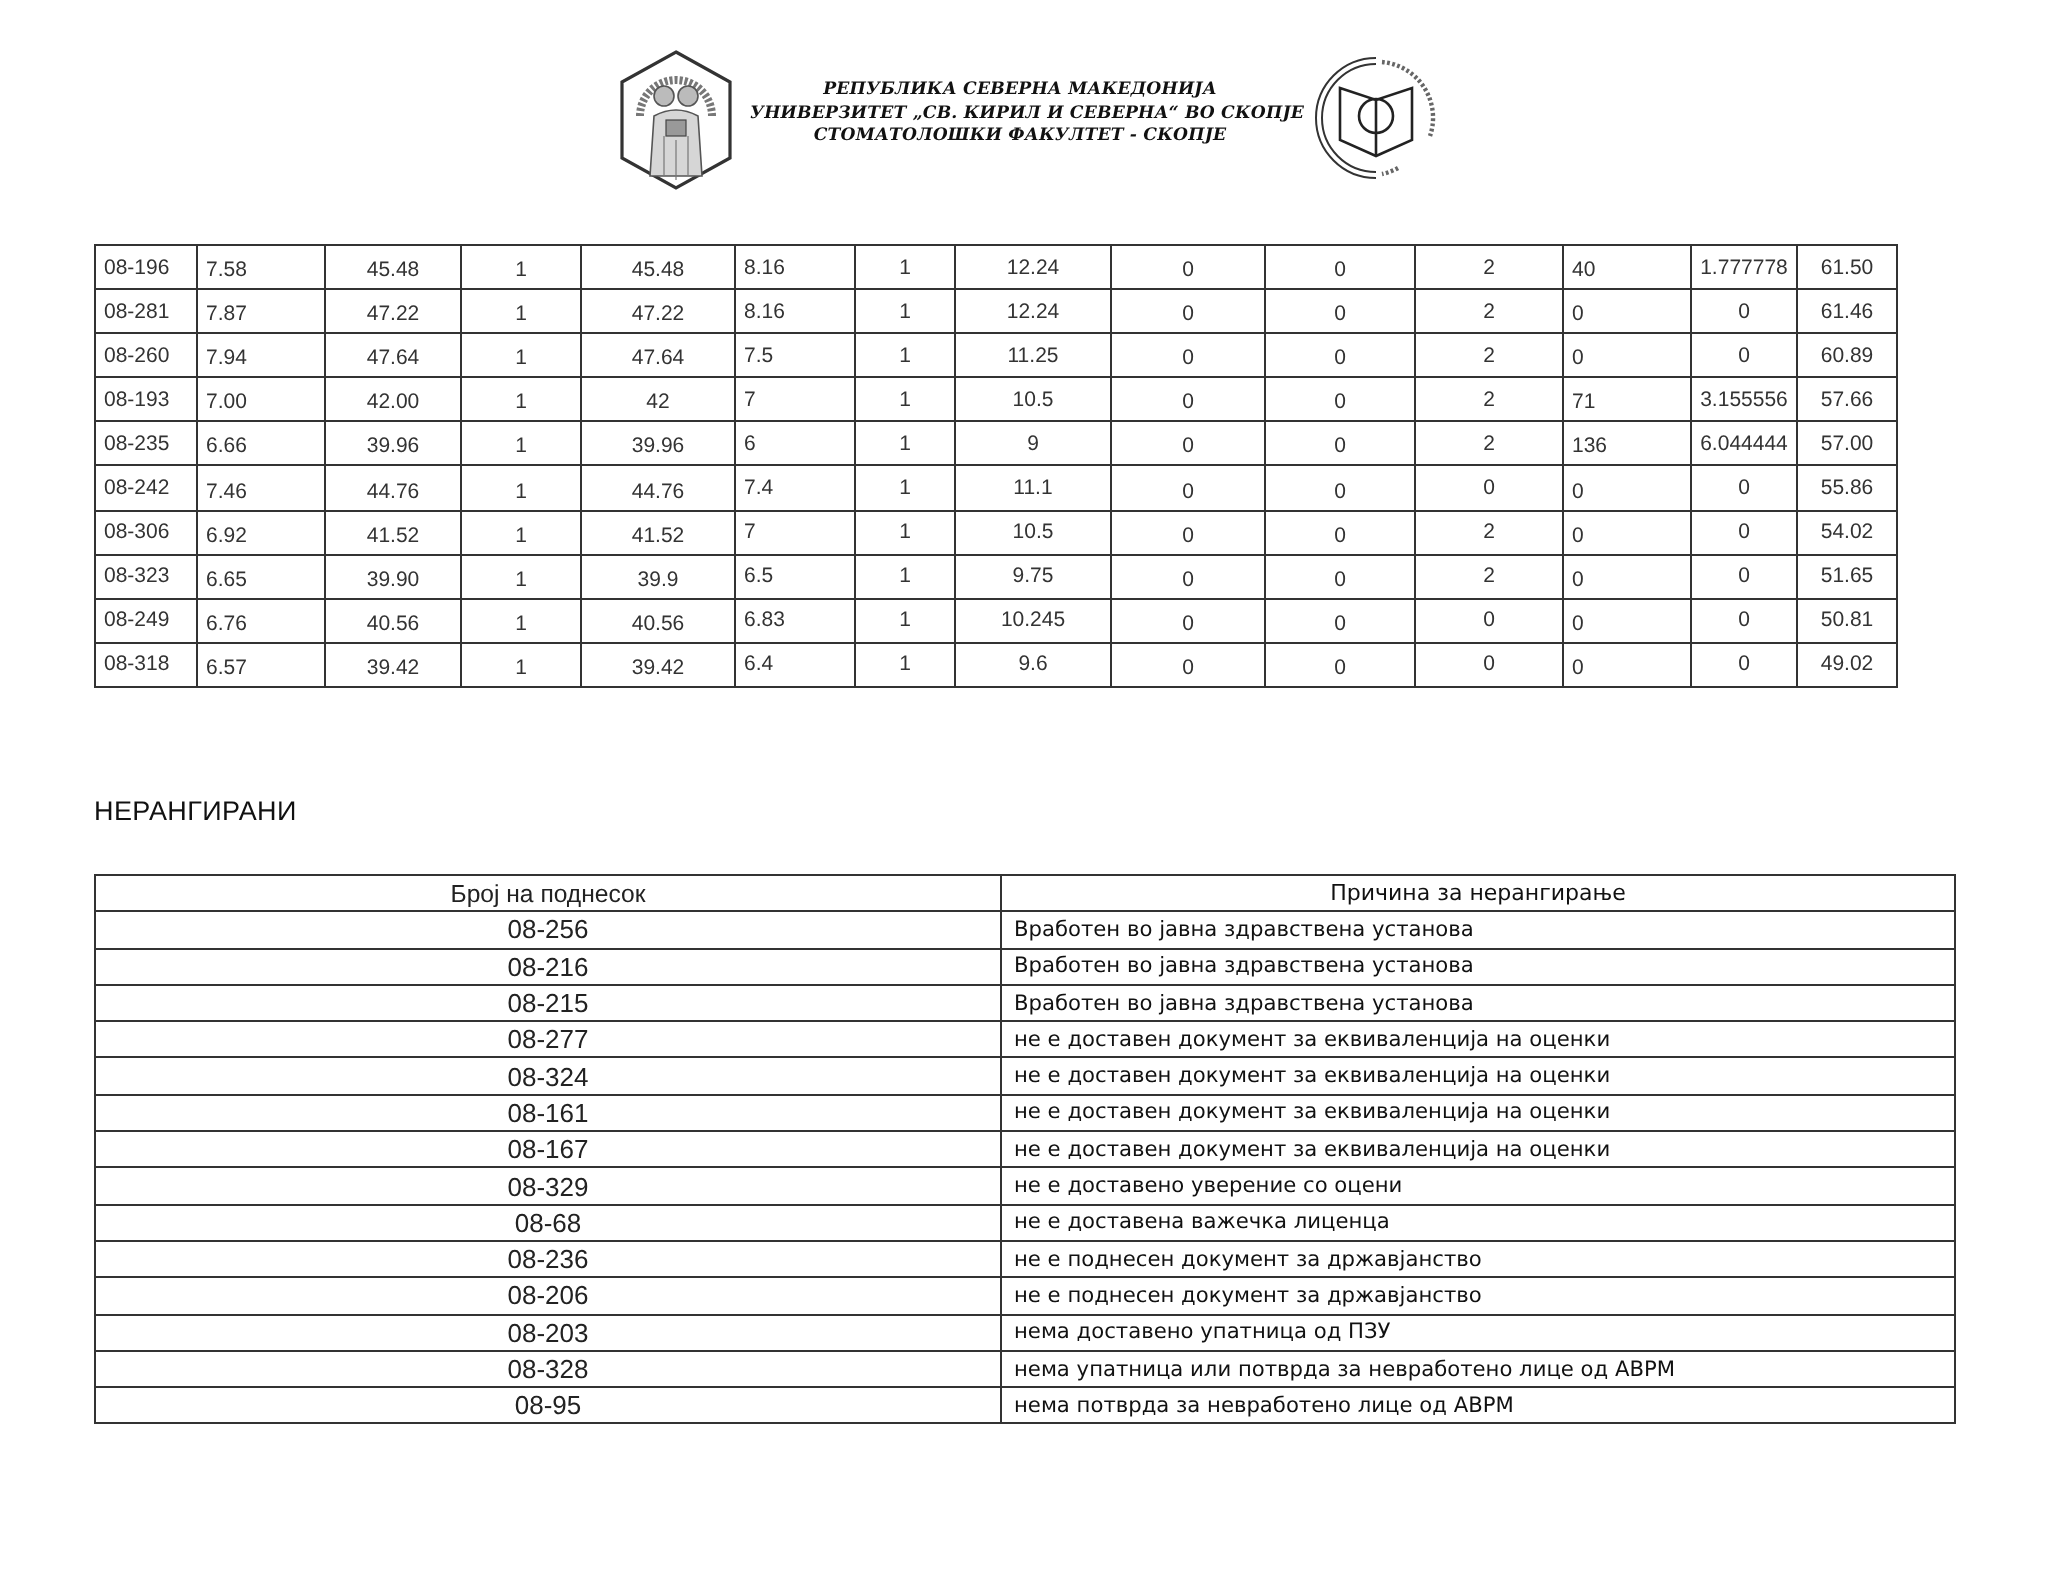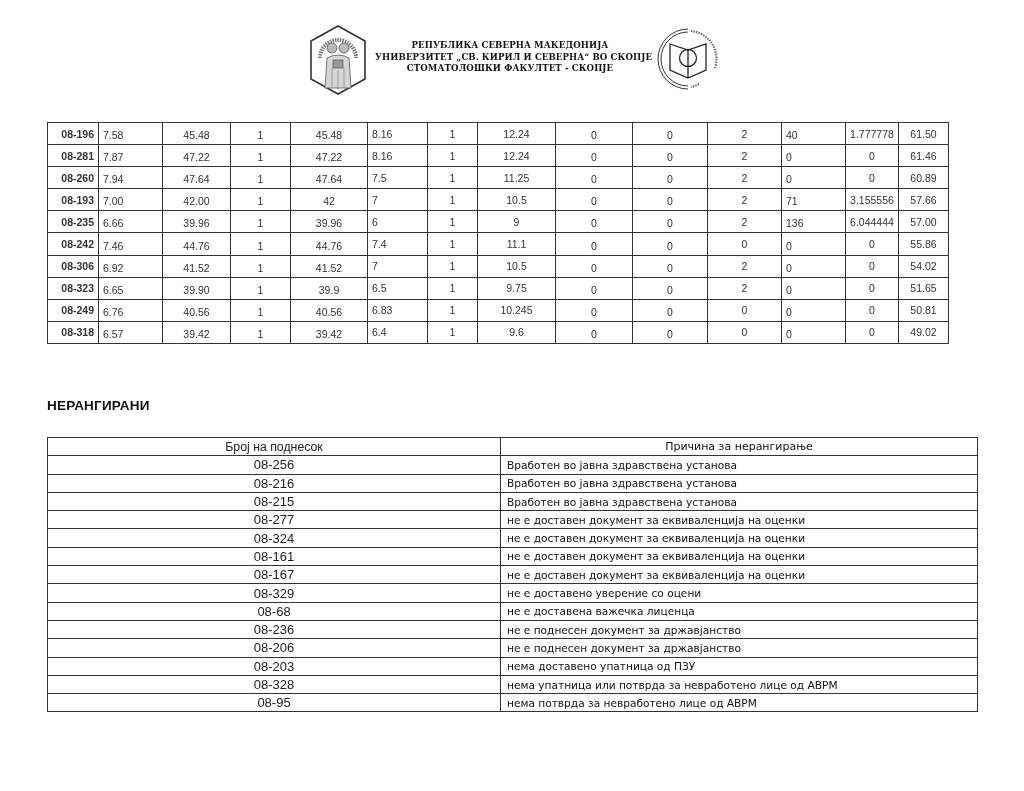--- a/index.html
+++ b/index.html
@@ -1,31 +1,31 @@
 <!DOCTYPE html>
 <html><head>
 <meta charset="utf-8">
 <style>
   html, body { margin: 0; padding: 0; background: #ffffff; }
   body { width: 1024px; height: 791px; position: relative; overflow: hidden; font-family: "Liberation Sans", sans-serif; color: #1a1a1a; }
-  .header { position: absolute; left: 0; top: 0; width: 1024px; height: 110px; }
+  .header { position: absolute; left: 0; top: 0; width: 1024px; height: 110px; font-style: italic; }
   .logo-left { position: absolute; left: 308px; top: 24px; width: 60px; height: 72px; }
   .logo-right { position: absolute; left: 655px; top: 26px; width: 66px; height: 66px; }
   .header-text { position: absolute; left: 375px; top: 40px; width: 270px; text-align: center; font-family: "DejaVu Serif", serif; font-weight: bold; font-size: 8.6px; line-height: 11.5px; letter-spacing: 0.1px; color: #111; }
   .header-text div { white-space: nowrap; }
 
   table { border-collapse: collapse; position: absolute; table-layout: fixed; }
   .scores { left: 47px; top: 122px; width: 901px; }
   .scores td { border: 1.3px solid #333; height: 18.1px; padding: 0 4px; font-size: 10.5px; color: #333; vertical-align: middle; white-space: nowrap; overflow: hidden; }
   .scores td.c { text-align: center; }
   .scores td.r { }
-  .scores td.l { text-align: right; font-weight: bold; }
+  .scores td.l { text-align: left; }
   .scores td.lo { padding-top: 3px; }
 
-  .section-title { position: absolute; left: 47px; top: 398px; font-size: 13.5px; font-weight: bold; color: #111; letter-spacing: 0.2px; }
+  .section-title { position: absolute; left: 47px; top: 398px; font-size: 13.5px; font-weight: normal; color: #111; letter-spacing: 0.2px; }
 
   .unranked { left: 47px; top: 437px; width: 930px; }
   .unranked td { border: 1.3px solid #333; height: 17.3px; padding: 0 6px; vertical-align: middle; white-space: nowrap; overflow: hidden; }
   .unranked td.num { text-align: center; font-size: 13px; color: #222; margin-top: 48px; }
   .unranked td.reason { text-align: left; font-family: "DejaVu Sans", sans-serif; font-size: 10.6px; color: #111; }
   .unranked tr.head td.num { font-size: 12.3px; }
   .unranked tr.head td.reason { text-align: center; font-size: 11px; }
 </style>
 </head>
 <body>

